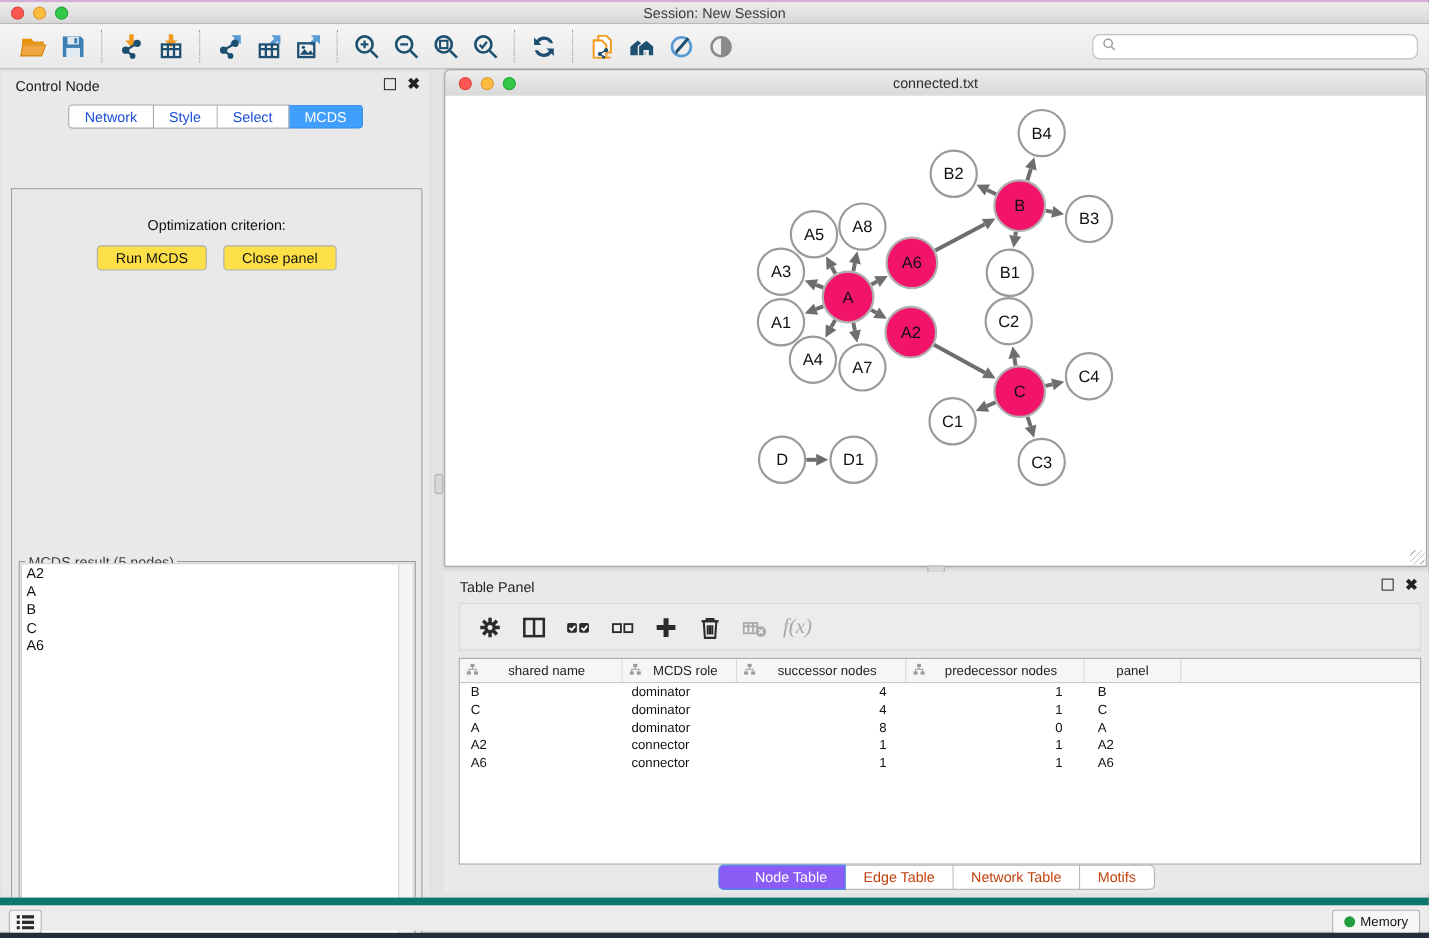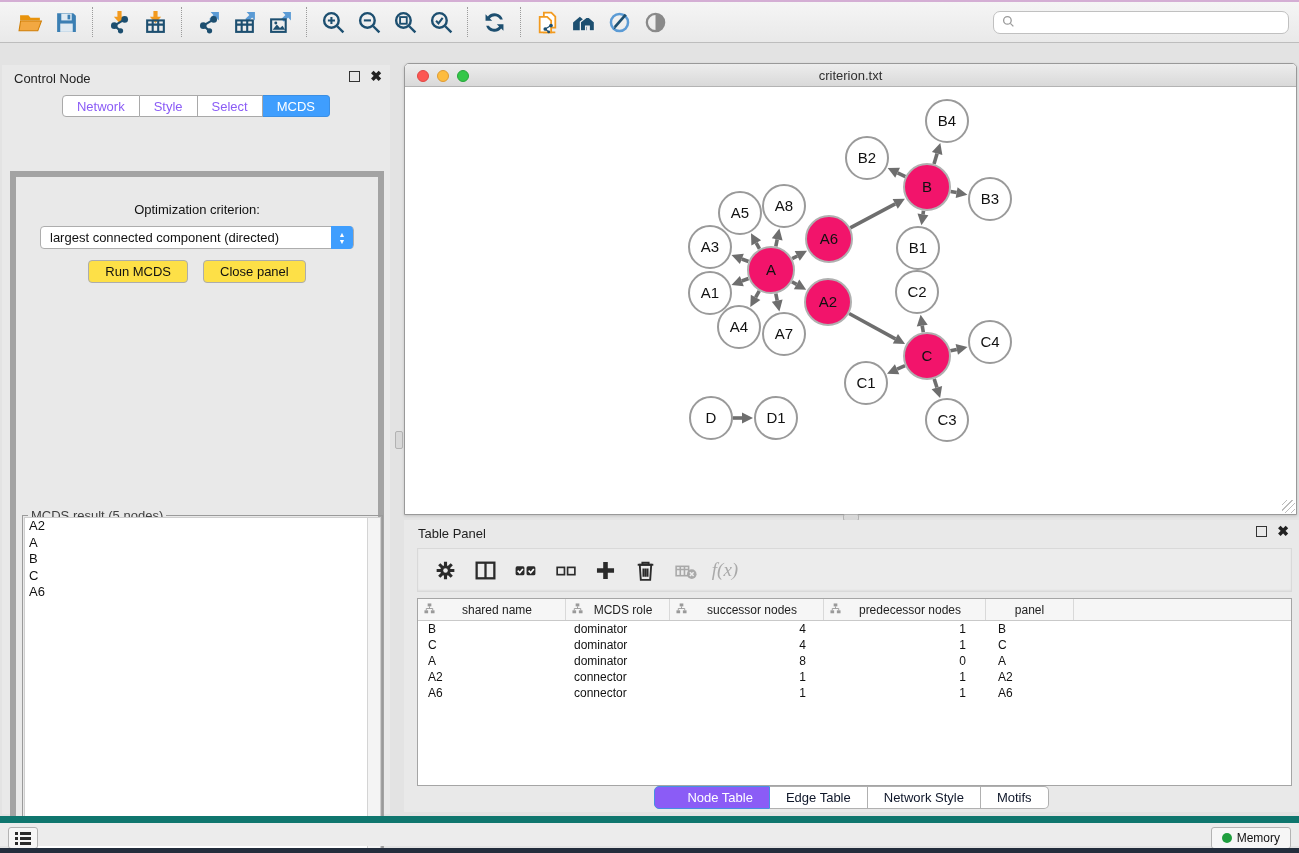--- a/index.html
+++ b/index.html
@@ -26,25 +26,25 @@
   .search-wrap input { border:none; outline:none; flex:1; font-size:12px; background:transparent; height:100%; }
 
   
   .control-panel { position:absolute; left:2px; top:65px; width:388px; height:749px; background:#e9e9e9; }
   .panel-head { position:relative; height:28px; }
   .panel-head .ptitle { position:absolute; left:12px; top:6px; font-size:13px; color:#222; }
   .panel-head .picons { position:absolute; right:8px; top:6px; display:flex; gap:10px; font-size:13px; color:#222; }
   .float-ic { width:11px; height:11px; border:1.5px solid #333; display:inline-block; }
   .close-ic { font-weight:bold; font-size:14px; line-height:11px; color:#222; }
   .cp-tabs { position:relative; z-index:2; display:flex; justify-content:center; margin-top:2px; }
-  .cp-tab { height:22px; padding:0 14px; font-size:13px; line-height:21px; background:#fff; border:1px solid #a9a9a9; border-left:none; color:#8b5cf6; }
+  .cp-tab { height:22px; padding:0 14px; font-size:13px; line-height:21px; background:#fff; border:1px solid #a9a9a9; border-left:none; color:#1d4ed8; }
   .cp-tab:first-child { border-left:1px solid #a9a9a9; border-radius:4px 0 0 4px; }
   .cp-tab:last-child { border-radius:0 4px 4px 0; }
   .cp-tab.active { background:#3f9efe; border-color:#3b8fe4; color:#fff; }
-  .cp-body { position:absolute; left:8px; top:117px; width:374px; height:683px; border:6px solid #a3a3a3; background:#e9e9e9; margin-top:-11px; padding-top:11px; }
+  .cp-body { position:absolute; left:8px; top:117px; width:374px; height:683px; border:1px solid #a3a3a3; background:#e9e9e9; margin-top:-11px; padding-top:11px; }
   .opt-label { text-align:center; margin-top:14px; font-size:13px; color:#111; }
   .combo { position:relative; margin:9px auto 0; width:314px; height:23px; background:#fff; border:1px solid #adadad; border-radius:4px; font-size:13px; line-height:21px; padding-left:9px; color:#111; }
   .combo .stepper { position:absolute; right:0; top:-1px; width:22px; height:23px; background:#3f9efe; border-radius:0 4px 4px 0; display:flex; flex-direction:column; align-items:center; justify-content:center; color:#fff; font-size:7px; line-height:7px; }
   .btn-row { display:flex; justify-content:center; gap:15px; margin-top:11px; }
   .cp-btn { height:23px; padding:0 16px; background:#fde047; border:1px solid #adadad; border-radius:4px; font-size:13px; color:#111; }
   .result-box { position:absolute; left:6px; top:338px; width:361px; height:342px; border:1px solid #9a9a9a; }
   .result-legend { position:absolute; left:5px; top:-8px; background:#e9e9e9; padding:0 3px; font-size:13px; color:#404040; }
   .result-list { position:absolute; inset:1px; background:#fff; border:1px solid #cfcfcf; overflow:hidden; }
   .result-scroll { position:absolute; right:0; top:0; bottom:0; width:13px; background:#f4f4f4; border-left:1px solid #d4d4d4; }
   .result-item { font-size:13px; line-height:16.5px; padding-left:4px; color:#111; }
@@ -68,37 +68,45 @@
   .tp-toolbar { position:absolute; left:13px; top:28px; width:875px; height:44px; background:#ececec; border:1px solid #d9d9d9; box-shadow:inset 0 -1px 2px rgba(0,0,0,.06); display:flex; align-items:center; gap:14px; padding-left:14px; }
   .tp-tool { width:26px; height:26px; display:flex; align-items:center; justify-content:center; }
   .fx { font-family:Liberation Serif, serif; font-style:italic; font-size:19px; color:#a9a9a9; }
   .data-table { position:absolute; left:13px; top:78px; width:875px; height:188px; background:#fff; border:1px solid #a5a5a5; overflow:hidden; }
   .dt-header { display:flex; height:22px; background:#f6f6f6; border-bottom:1px solid #c9c9c9; }
   .dt-hcell { display:flex; align-items:center; border-right:1px solid #d9d9d9; font-size:12px; color:#222; padding-left:6px; }
   .dt-hcell .hlabel { flex:1; text-align:center; padding-right:6px; }
   .dt-row { display:flex; height:16px; }
   .dt-cell { font-size:12px; color:#111; line-height:16px; white-space:nowrap; overflow:hidden; }
   .tp-tabs { position:absolute; left:0; right:0; top:266px; display:flex; justify-content:center; }
-  .tp-tab { height:23px; padding:0 16px; font-size:13px; line-height:22px; background:#fff; border:1px solid #b0b0b0; border-left:none; color:#0f172a; }
+  .tp-tab { height:23px; padding:0 16px; font-size:13px; line-height:22px; background:#fff; border:1px solid #b0b0b0; border-left:none; color:#c2410c; }
   .tp-tab:first-child { border-left:1px solid #b0b0b0; border-radius:5px 0 0 5px; }
   .tp-tab:last-child { border-radius:0 5px 5px 0; }
   .tp-tab.active { background:#8b5cf6; border-color:#4690e2; color:#fff;padding-left:32px; }
 
   
   .status-bar { position:absolute; left:0; top:816px; width:1299px; height:30px; background:#ececec; border-top:7px solid #0f766e; }
   .sb-left-btn { position:absolute; left:8px; top:4px; width:30px; height:22px; background:#f6f6f6; border:1px solid #b3b3b3; border-radius:3px; display:flex; align-items:center; justify-content:center; }
   .memory-btn { position:absolute; right:8px; top:4px; height:22px; padding:0 10px; background:#f6f6f6; border:1px solid #b3b3b3; border-radius:3px; display:flex; align-items:center; gap:5px; font-size:12px; color:#111; }
   .memory-dot { width:10px; height:10px; border-radius:50%; background:#1f9e3e; }
 </style>
 </head>
 <body>
 
 <div class="strip-top"></div>
 
 <div class="main-window">
+  <div class="titlebar">
+    <span class="lights">
+      <span class="light red"></span>
+      <span class="light yellow"></span>
+      <span class="light green"></span>
+    </span>
+    <span class="title">Session: New Session</span>
+  </div>
 
   <div class="toolbar" id="main-toolbar">
     <div class="tb-btn">
         <svg width="25" height="25" viewBox="0 0 24 24">
           <path d="M2 5h8l2 2.5h9V10H2z" fill="#e8930c"></path>
           <path d="M2.5 10.5h20L19 20H1z" fill="#f2a842" stroke="#cf7e06" stroke-width="1"></path>
         </svg>
       </div>
       <div class="tb-btn">
         <svg width="25" height="25" viewBox="0 0 24 24">
@@ -260,27 +268,20 @@
     </span>
   </div>
   <div class="cp-tabs" id="cp-tabs">
       <div class="cp-tab">Network</div>
       <div class="cp-tab">Style</div>
       <div class="cp-tab">Select</div>
       <div class="cp-tab active">MCDS</div>
     </div>
   <div class="cp-body">
     <div class="opt-label">Optimization criterion:</div>
-    <div class="combo">
-      <span>largest connected component (directed)</span>
-      <span class="stepper">
-          <span>▲</span>
-          <span>▼</span>
-        </span>
-    </div>
     <div class="btn-row">
       <button class="cp-btn">Run MCDS</button>
       <button class="cp-btn">Close panel</button>
     </div>
     <div class="result-box">
       <span class="result-legend">MCDS result (5 nodes)</span>
       <div class="result-list" id="result-list">
         <div class="result-scroll"></div>
       <div class="result-item">A2</div>
           <div class="result-item">A</div>
@@ -292,21 +293,21 @@
   </div>
 </div>
 
 <div class="net-frame">
   <div class="net-titlebar">
     <span class="net-lights">
       <span class="light red"></span>
       <span class="light yellow"></span>
       <span class="light green"></span>
     </span>
-    <span class="title">criterion.txt</span>
+    <span class="title">connected.txt</span>
   </div>
   <div class="net-content">
     <svg id="net-svg" width="891" height="427">
         <line x1="354.5" y1="161.9" x2="351.2" y2="155.9" stroke="#6e6e6e" stroke-width="3.6"></line>
         <line x1="370.8" y1="159.5" x2="372.2" y2="152.3" stroke="#6e6e6e" stroke-width="3.6"></line>
         <line x1="343.5" y1="174.5" x2="336.8" y2="172.0" stroke="#6e6e6e" stroke-width="3.6"></line>
         <line x1="343.5" y1="191.5" x2="336.8" y2="194.0" stroke="#6e6e6e" stroke-width="3.6"></line>
         <line x1="354.3" y1="203.9" x2="350.6" y2="210.4" stroke="#6e6e6e" stroke-width="3.6"></line>
         <line x1="370.8" y1="206.5" x2="372.2" y2="213.7" stroke="#6e6e6e" stroke-width="3.6"></line>
         <line x1="387.2" y1="171.7" x2="392.3" y2="169.0" stroke="#6e6e6e" stroke-width="3.6"></line>
@@ -588,21 +589,21 @@
           <div class="dt-cell" style="width: 104px; padding-left: 8px;">connector</div>
           <div class="dt-cell" style="width: 154px; text-align: right; padding-right: 18px;">1</div>
           <div class="dt-cell" style="width: 162px; text-align: right; padding-right: 20px;">1</div>
           <div class="dt-cell" style="width: 88px; padding-left: 12px;">A6</div>
         </div>
       </div>
   </div>
   <div class="tp-tabs" id="tp-tabs">
       <div class="tp-tab active">Node Table</div>
       <div class="tp-tab">Edge Table</div>
-      <div class="tp-tab">Network Style</div>
+      <div class="tp-tab">Network Table</div>
       <div class="tp-tab">Motifs</div>
     </div>
 </div>
 
 <div class="status-bar">
   <div class="sb-left-btn">
     <svg width="16" height="14" viewBox="0 0 16 14">
       <g fill="#2b2b2b">
           <rect x="0" y="1" width="3" height="3"></rect>
           <rect x="5" y="1" width="11" height="3"></rect>

